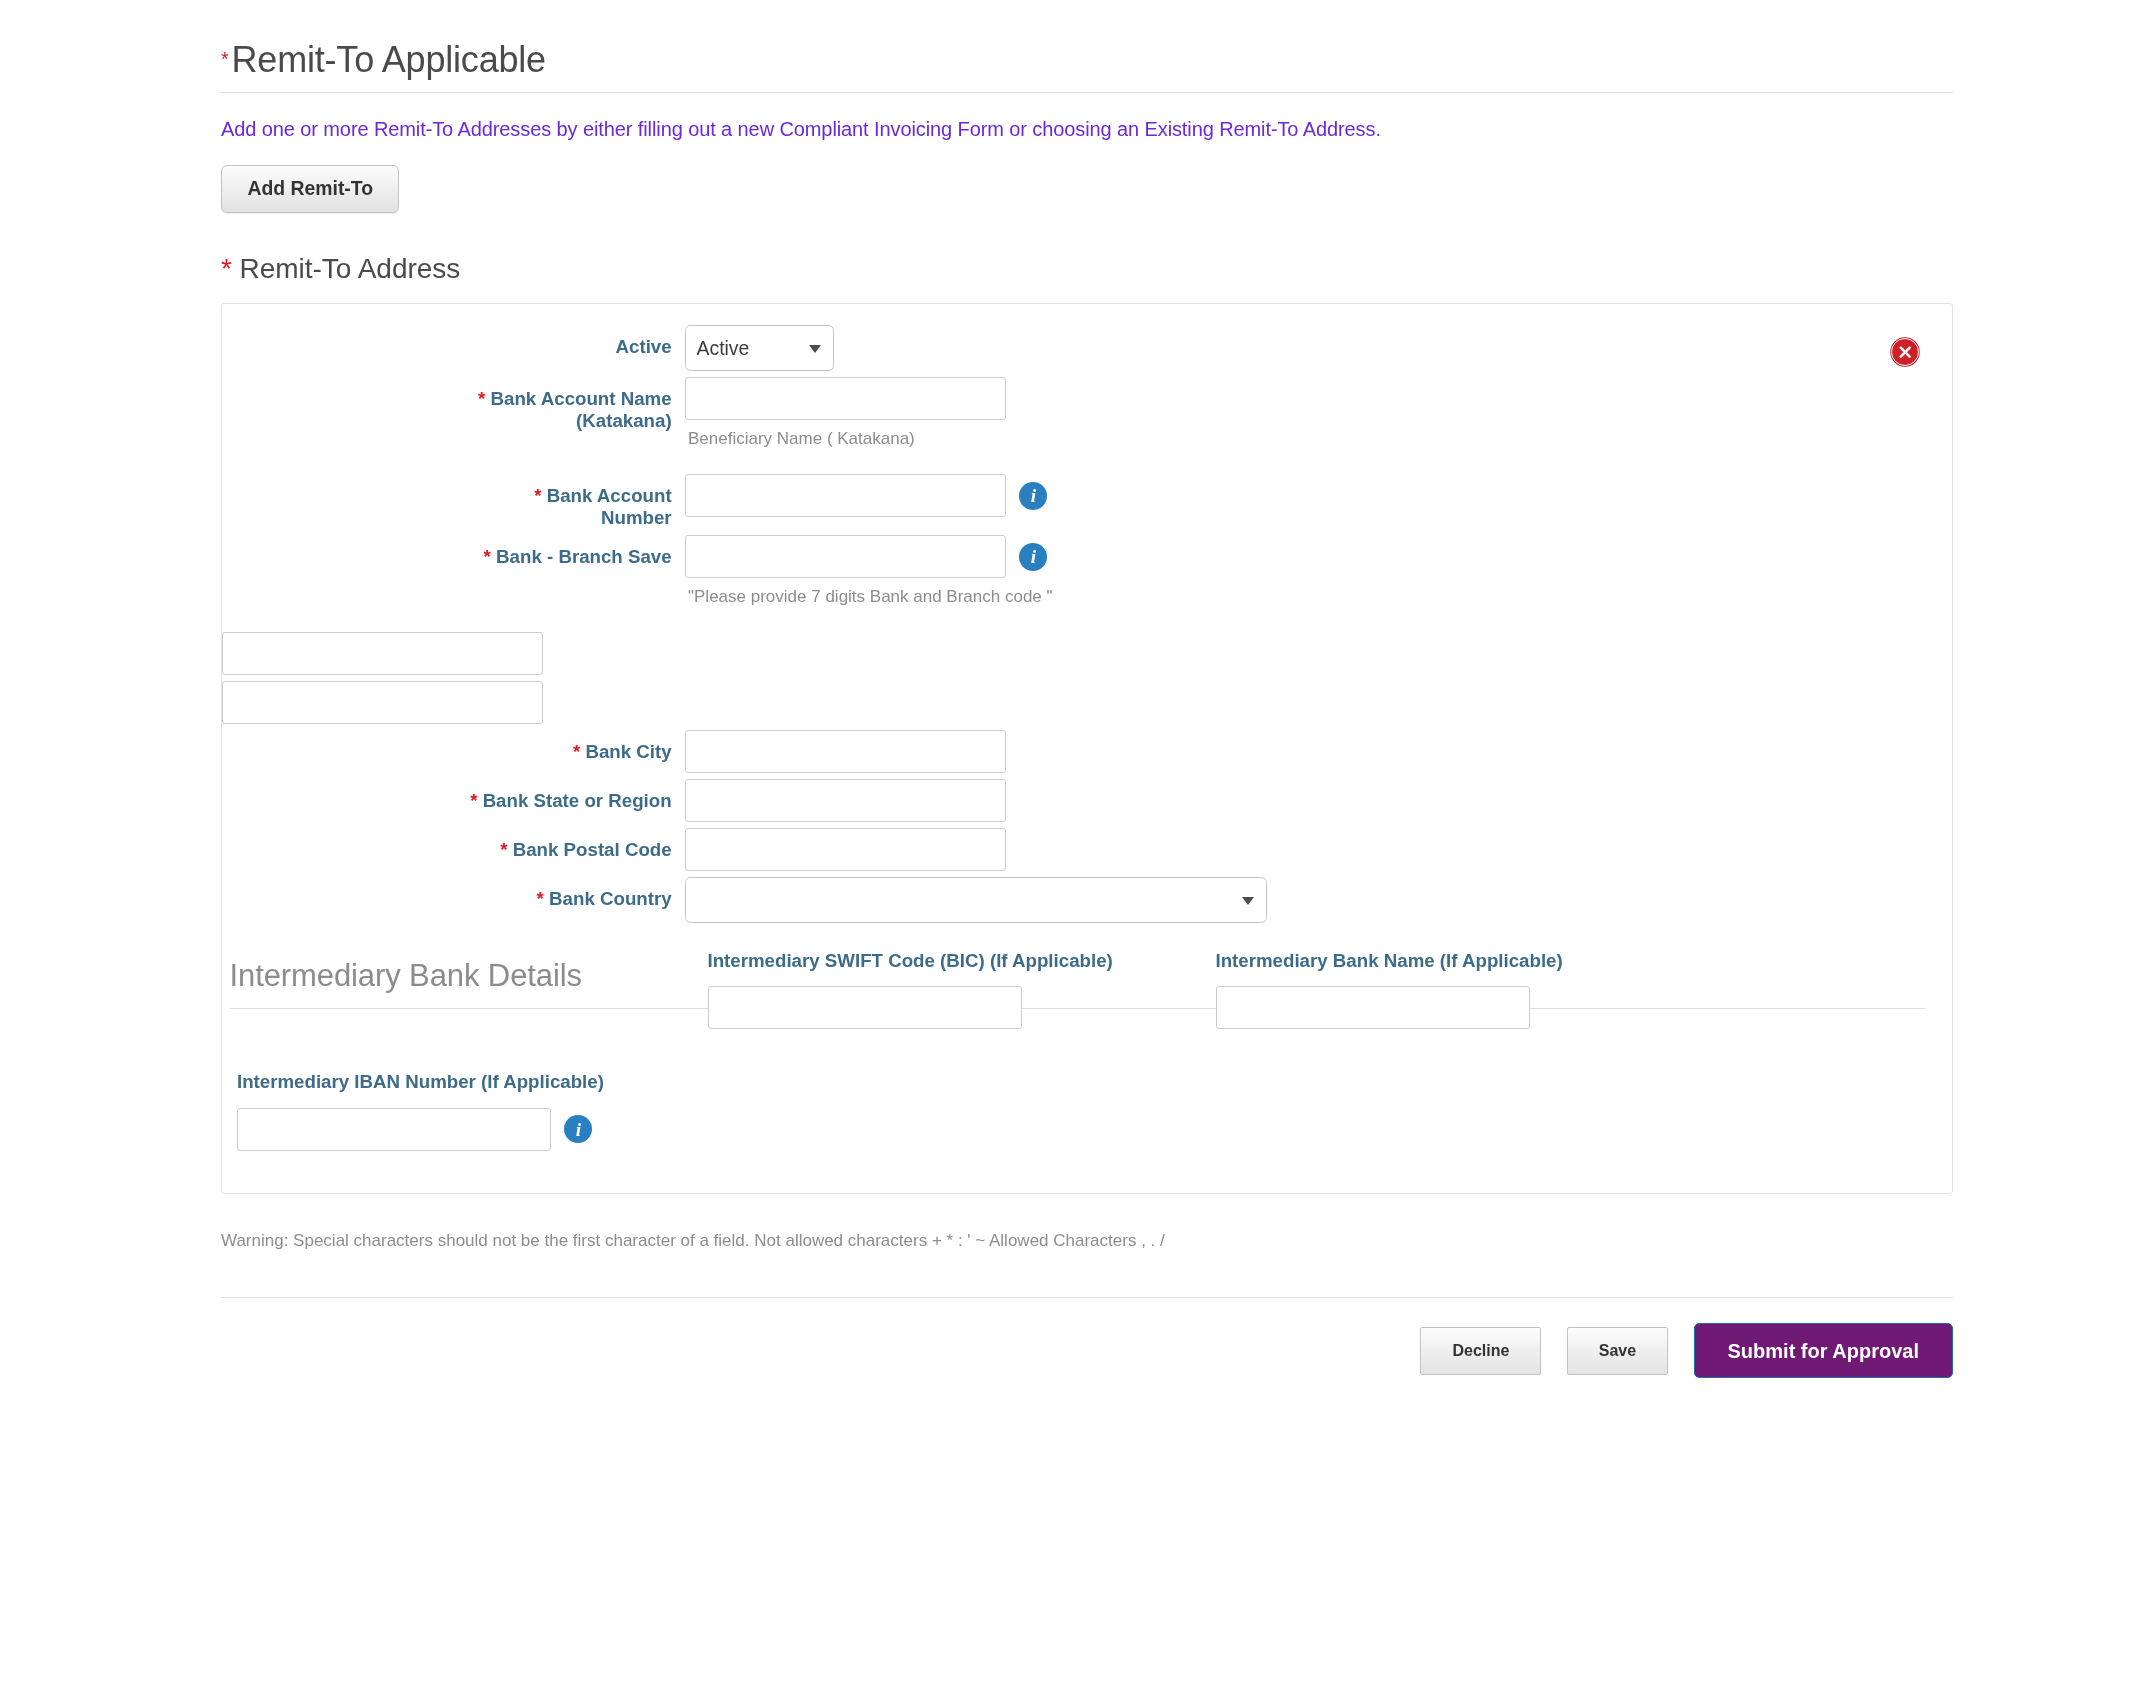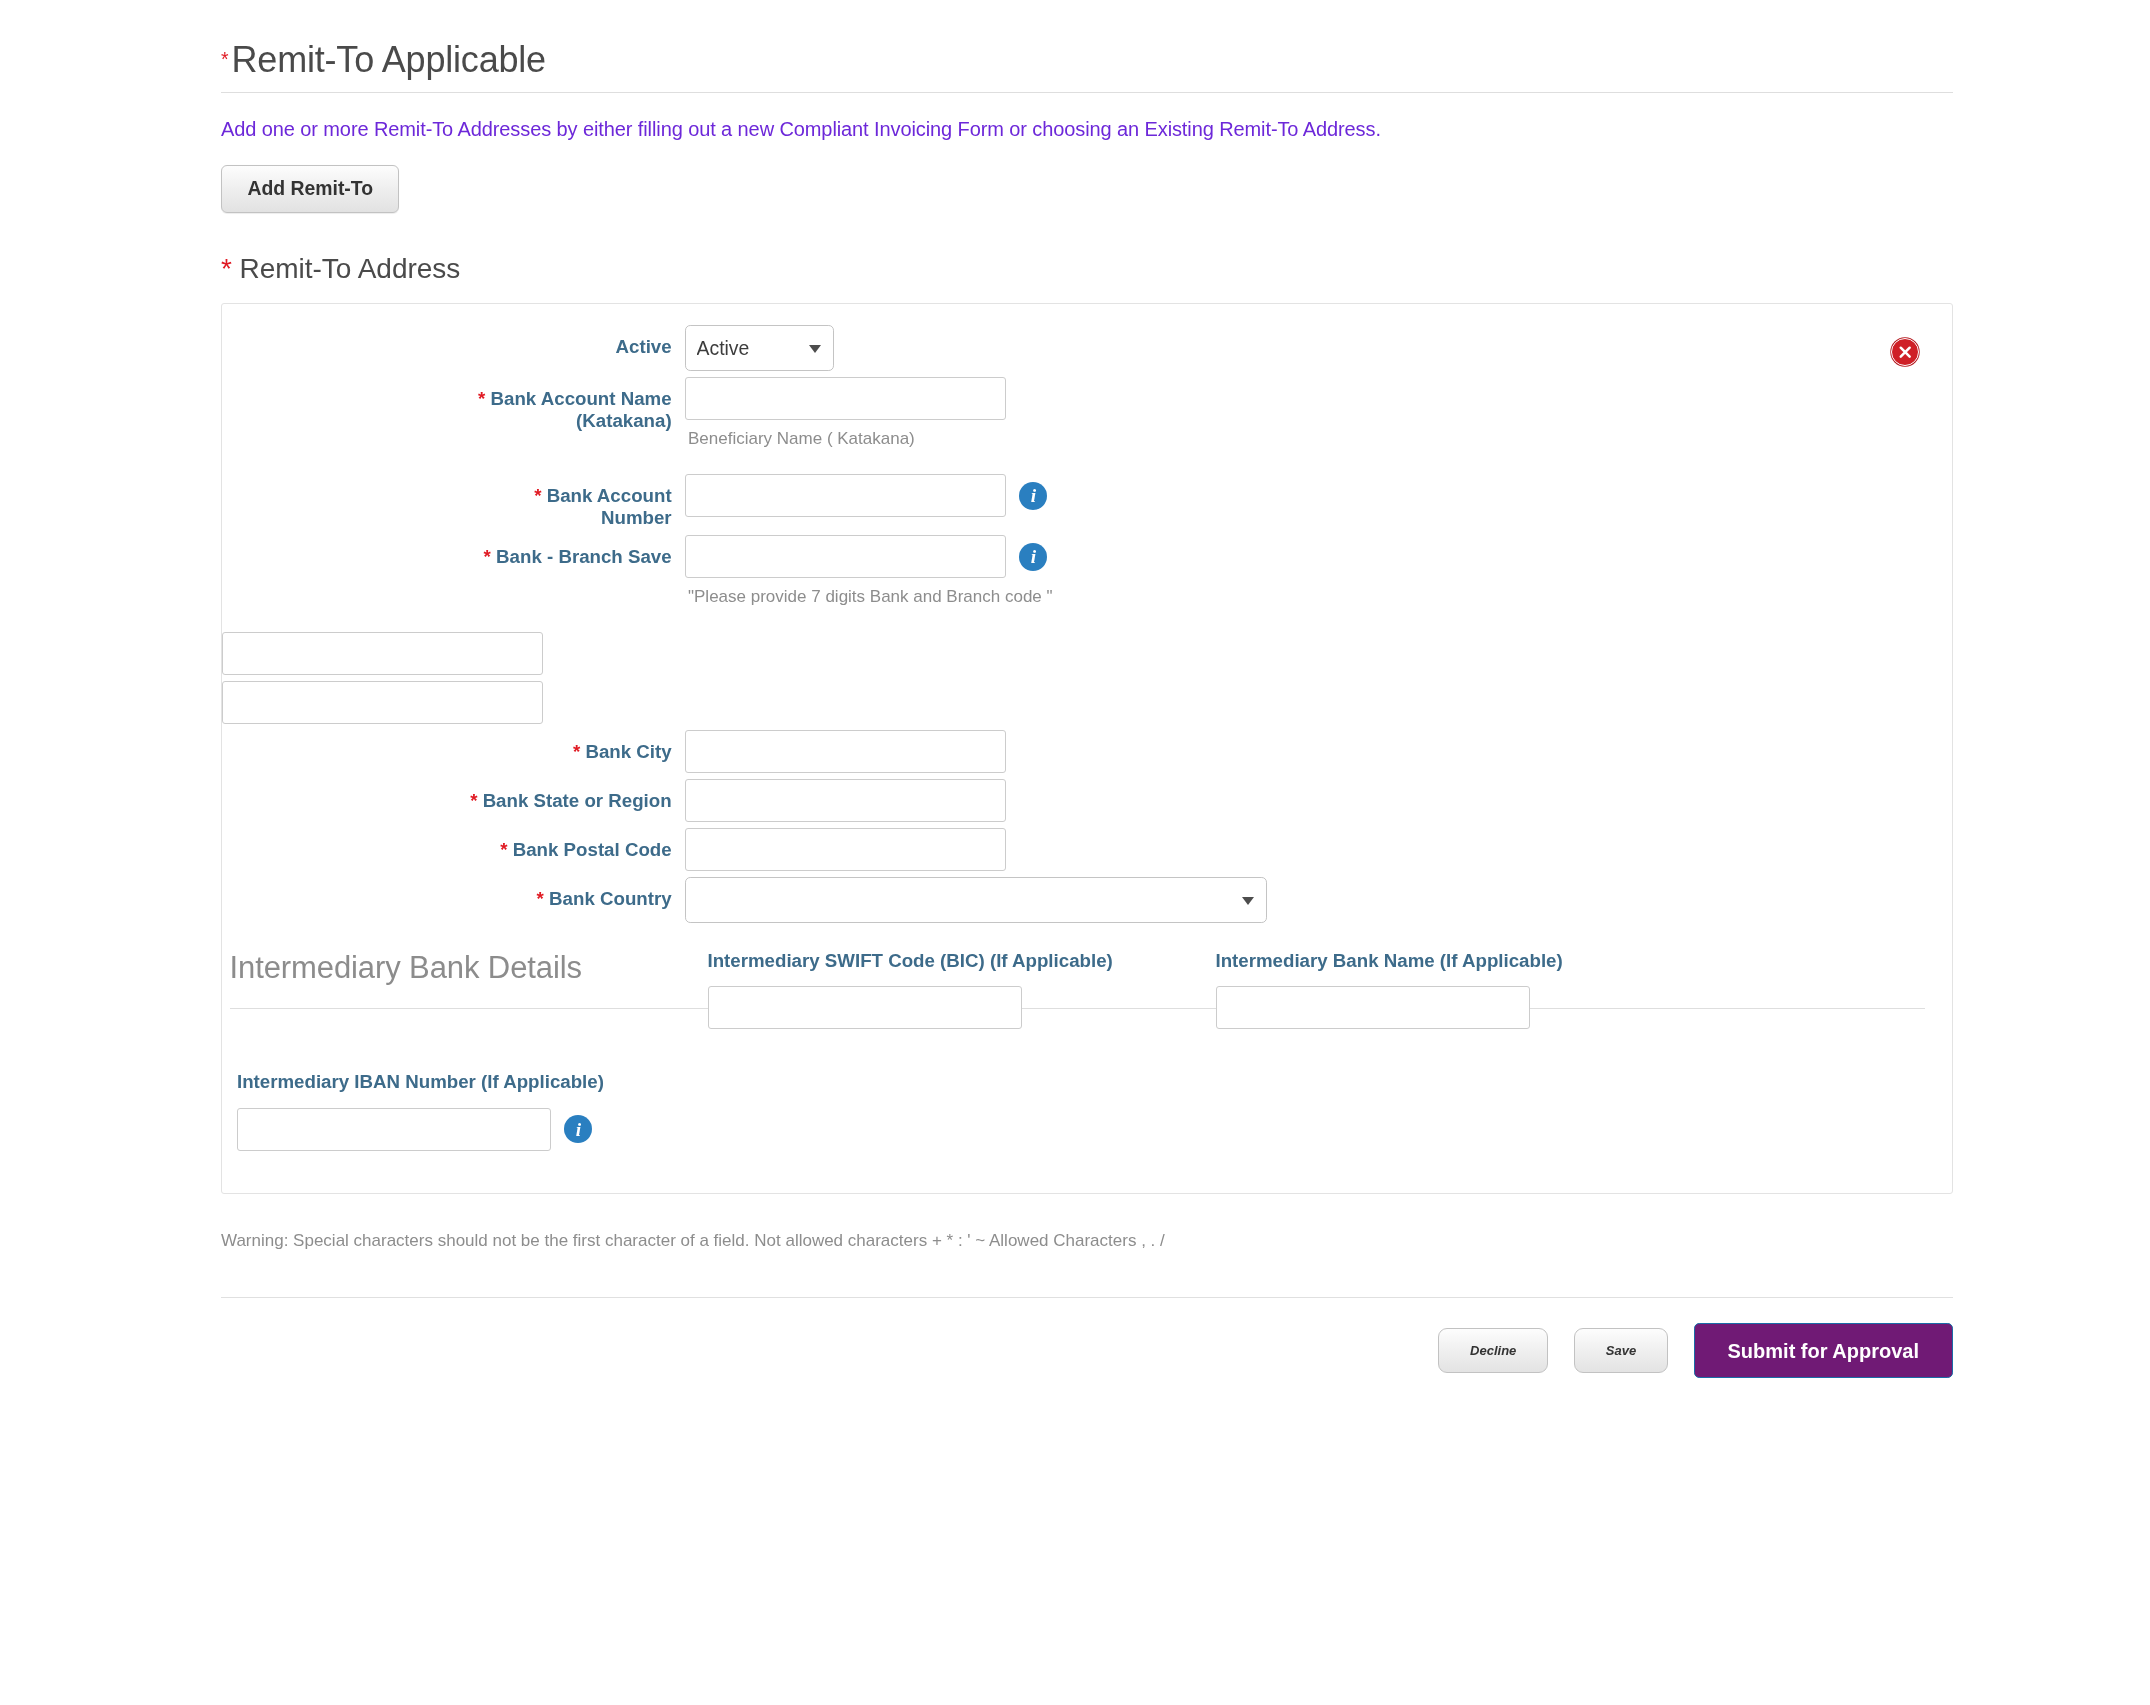--- a/index.html
+++ b/index.html
@@ -212,21 +212,21 @@
 
   
   .inter-wrap {
     position: relative;
     margin-top: 27px;
     padding-left: 7.5px;
   }
   .inter-title {
     position: absolute;
     left: 7.5px;
-    top: 0;
+    top: 8px;
     font-size: 31px;
     font-weight: 400;
     color: #8c8c8c;
     letter-spacing: -0.1px;
   }
   .inter-rule {
     position: absolute;
     left: 7.5px;
     top: 58px;
     width: 1695px;
@@ -263,29 +263,28 @@
     border-top: 0.7px solid #e0e0e0;
     padding-top: 25.4px;
     display: flex;
     justify-content: flex-end;
     align-items: center;
     gap: 25.4px;
     width: 1732px;
   }
   .btn-gray {
     padding: 15px 31px;
-    font-size: 13px;
+    font-size: 16px;
     font-weight: bold;
     color: #333333;
     background: linear-gradient(to bottom, #fdfdfd 0%, #eeeeee 55%, #e3e3e3 100%);
     border: 0.7px solid #c2c2c2;
-    border-radius: 9px;
-    cursor: pointer;
-    line-height: 1;
-    font-style: italic;
+    border-radius: 2px;
+    cursor: pointer;
+    line-height: 1;
   }
   .btn-primary {
     padding: 16.4px 33px;
     font-size: 20px;
     font-weight: bold;
     color: #ffffff;
     background: #701a75;
     border: 0.7px solid #1a6ca7;
     border-radius: 5.2px;
     cursor: pointer;

